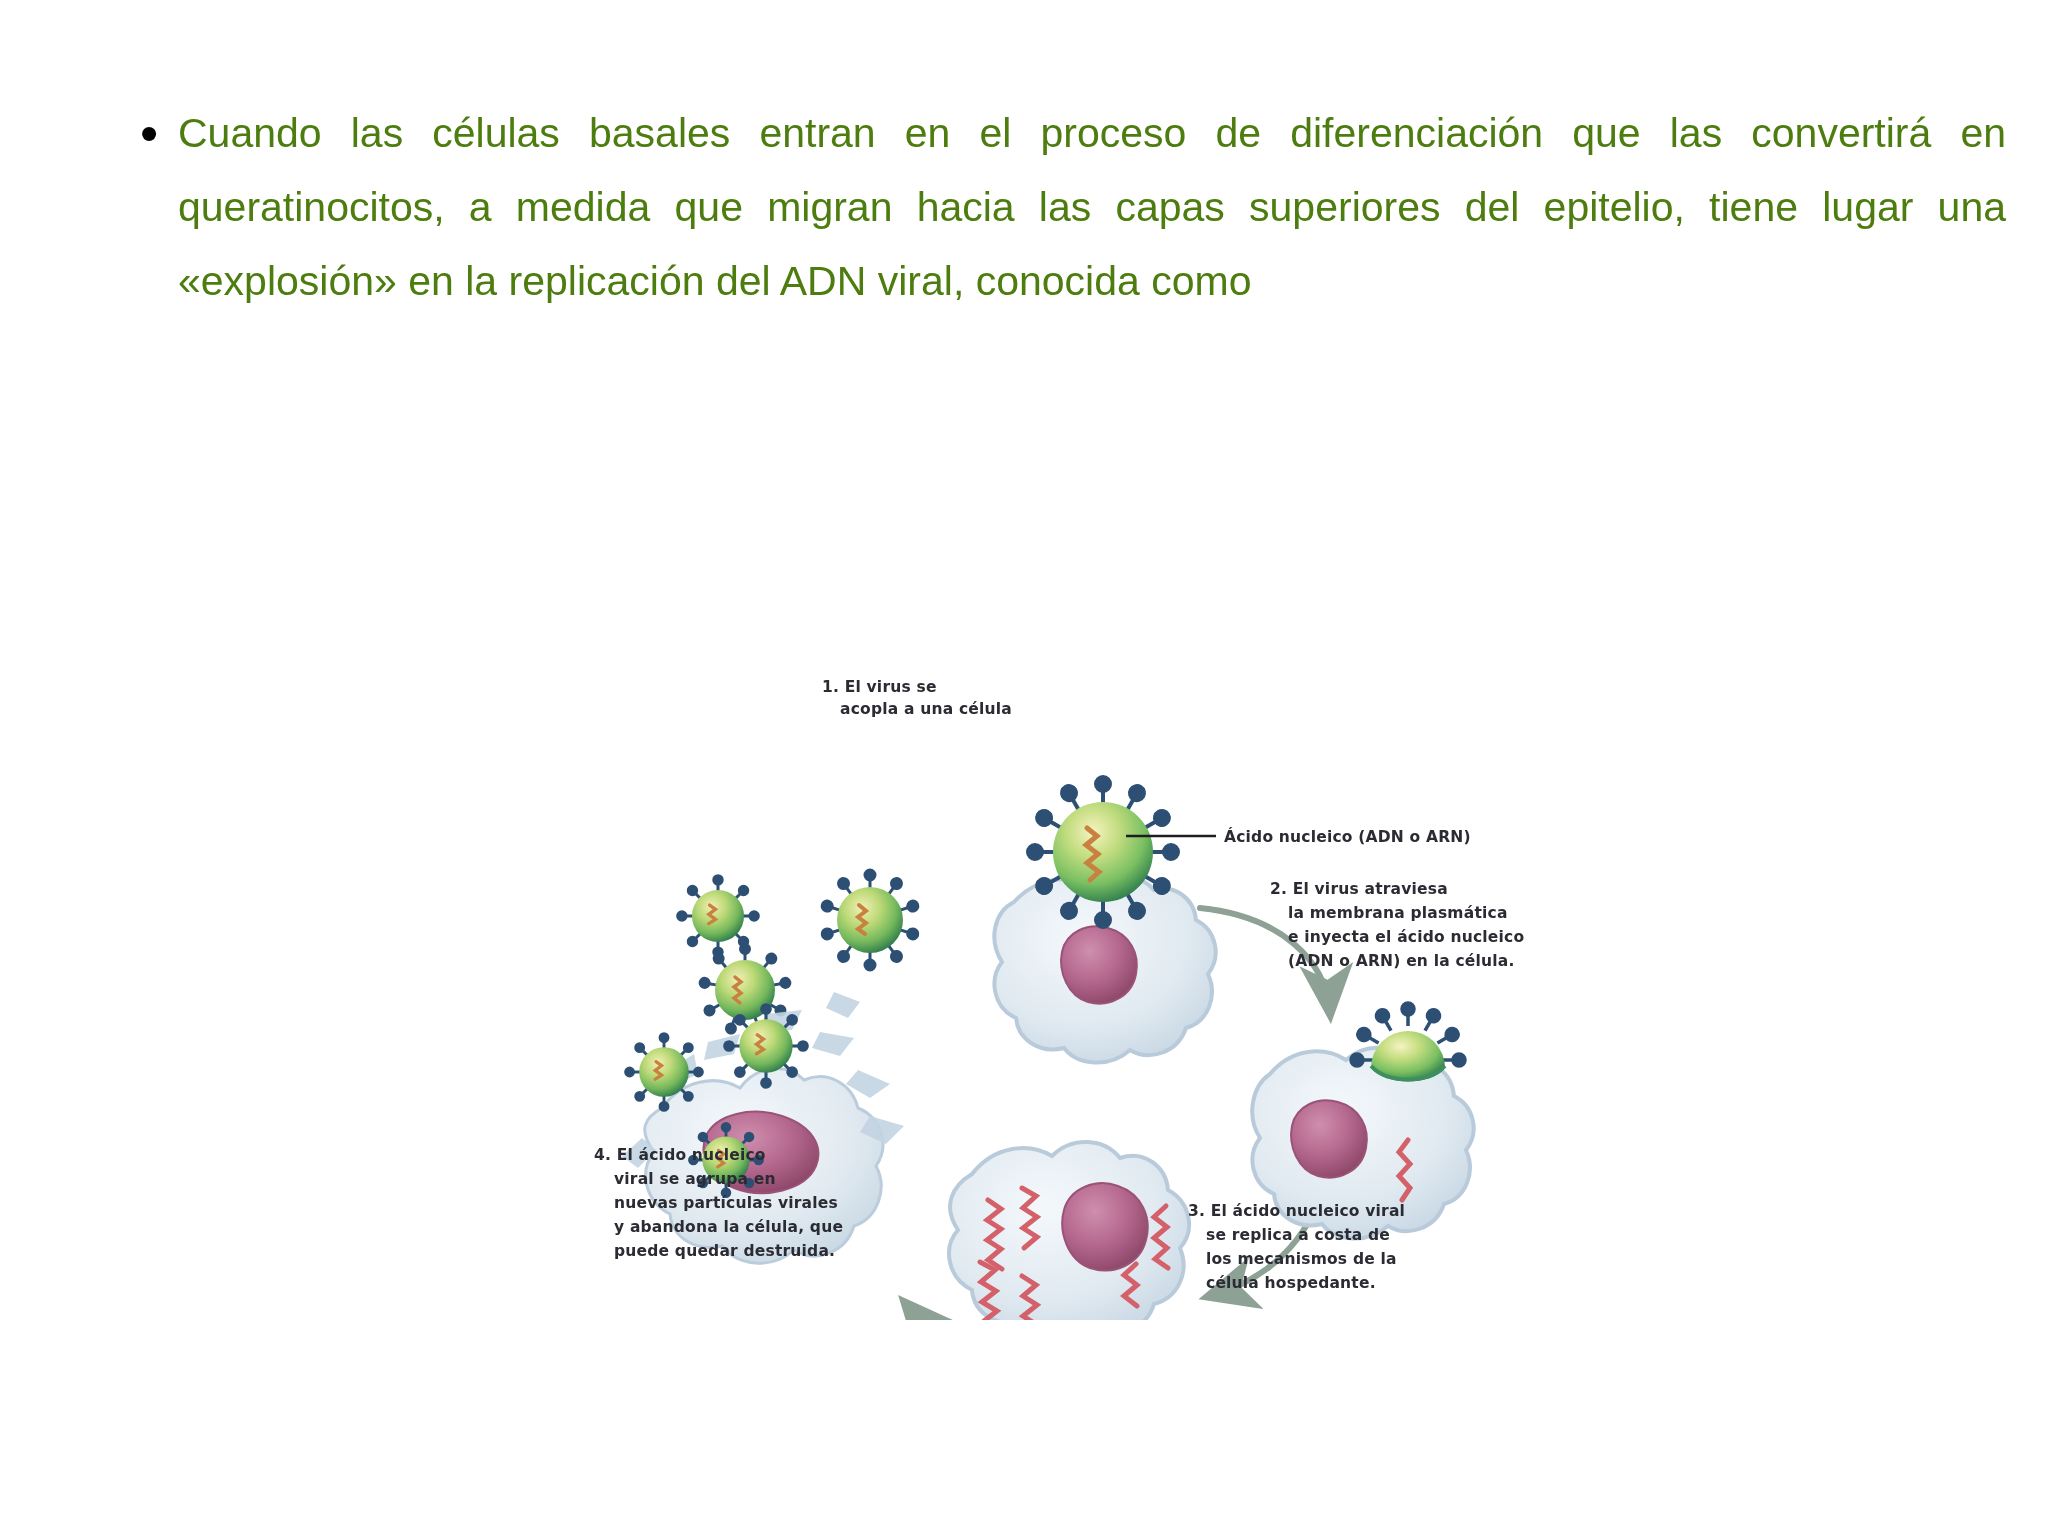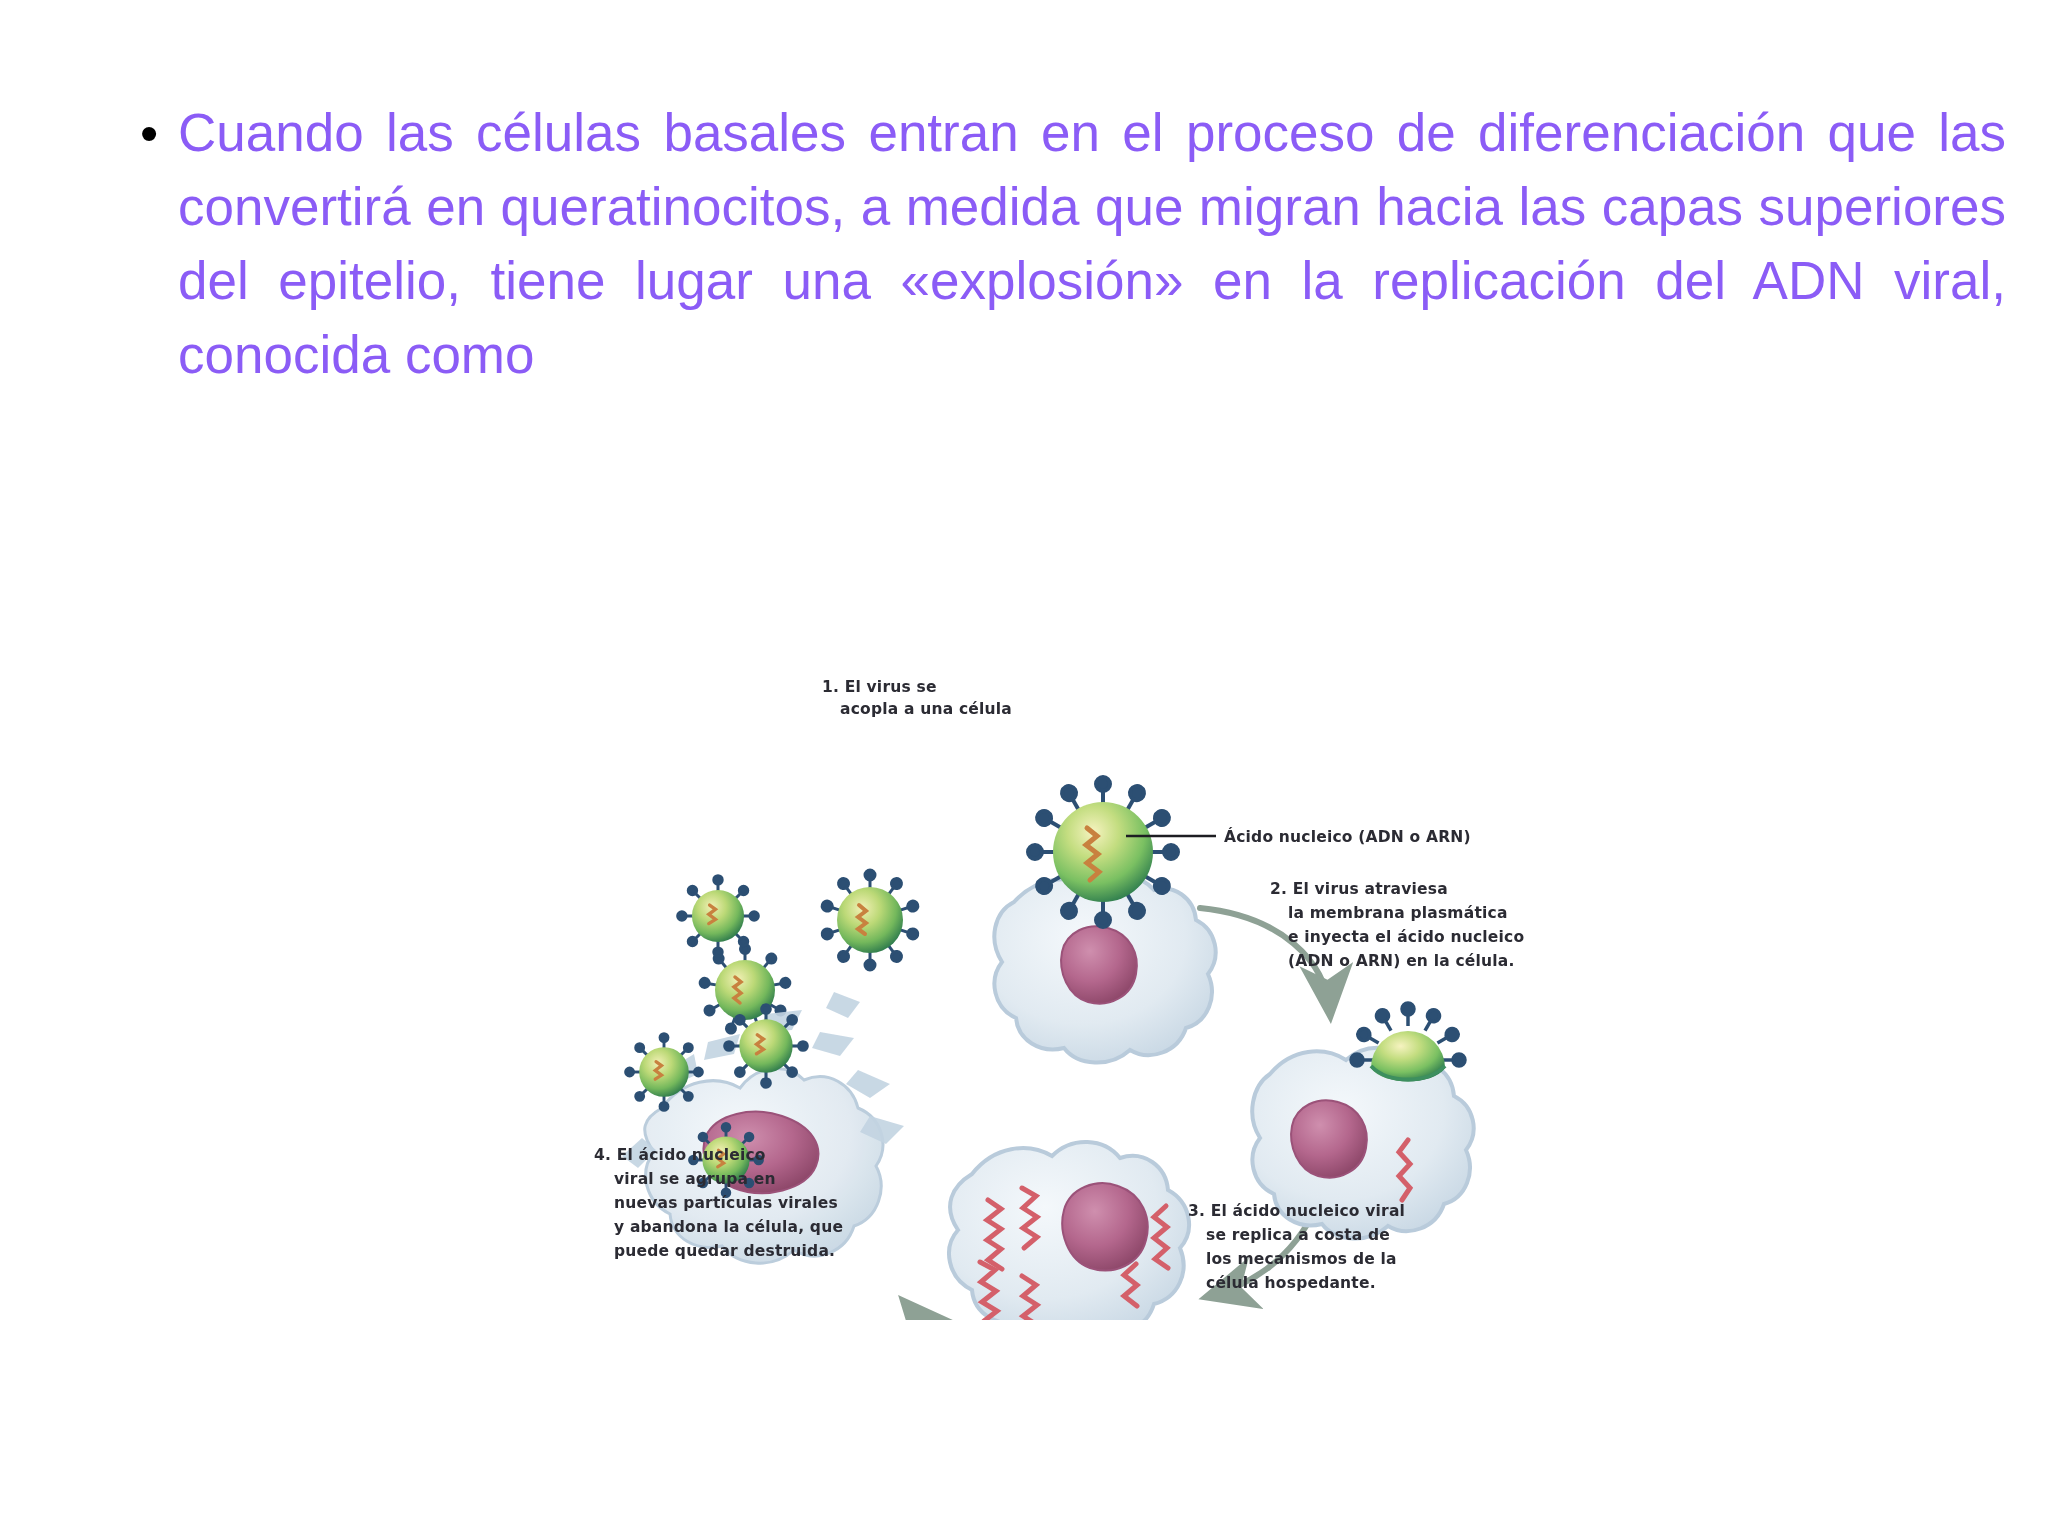--- a/index.html
+++ b/index.html
@@ -38,23 +38,23 @@
     width: 42px;
     font-size: 52px;
     line-height: 74px;
     color: #000000;
     text-align: left;
     padding-left: 4px;
     box-sizing: border-box;
   }
   .bullet-text {
     flex: 1 1 auto;
-    font-size: 53px;
+    font-size: 41px;
     line-height: 74px;
-    color: #8b5cf6;
+    color: #4d7c0f;
     text-align: justify;
     text-justify: inter-word;
     letter-spacing: 0px;
     font-weight: 400;
   }
   .bullet-text .lastline {
     display: block;
   }
 
   

